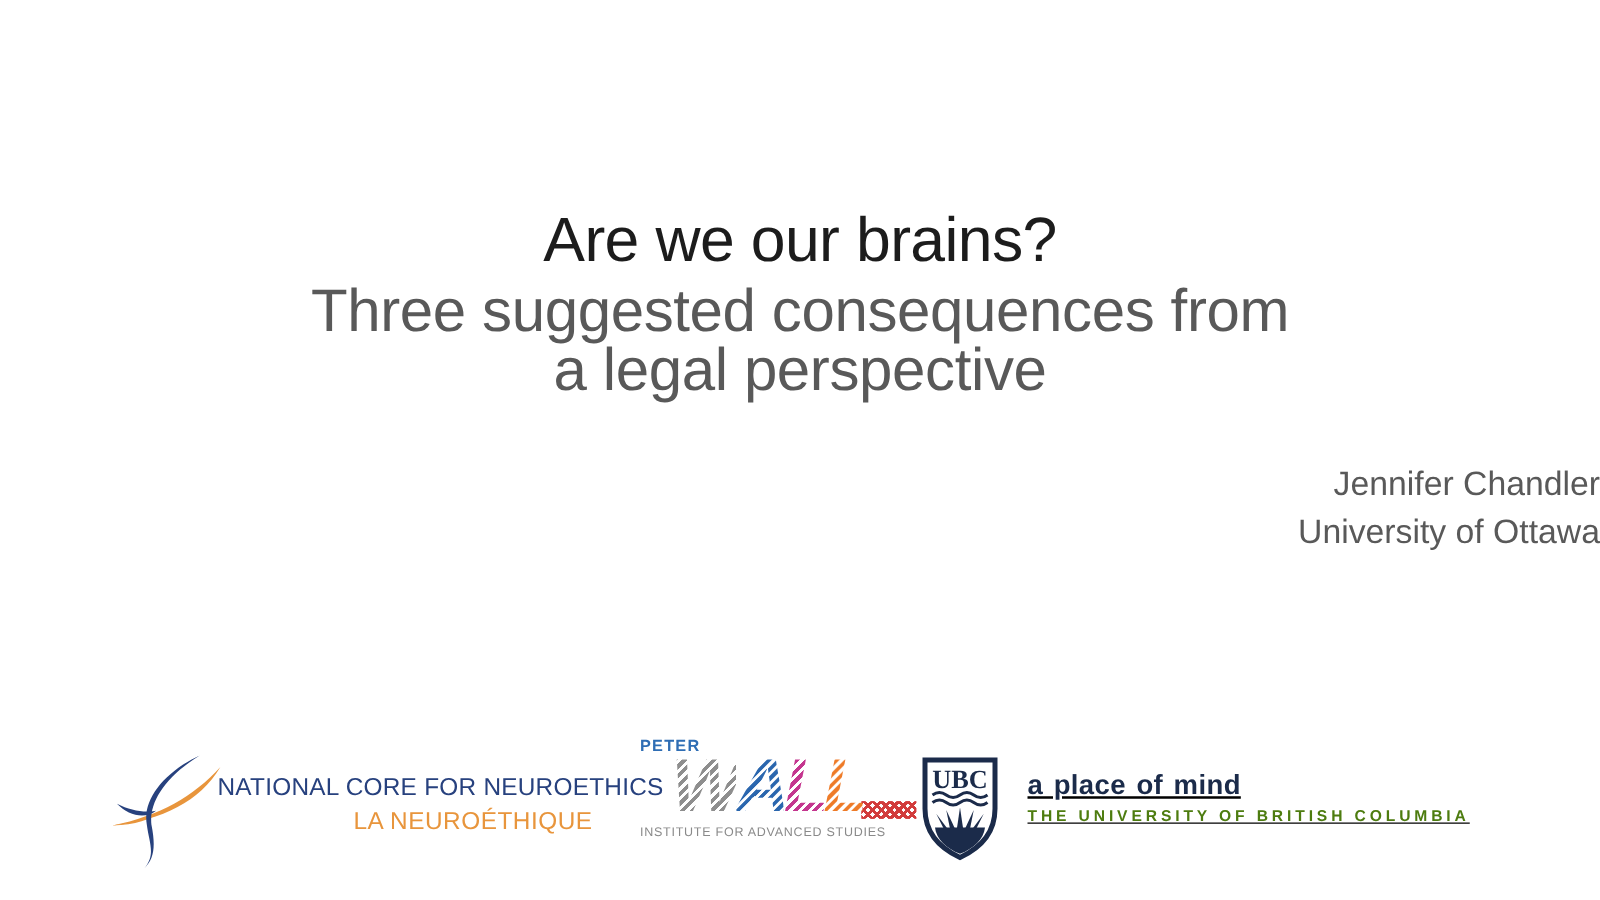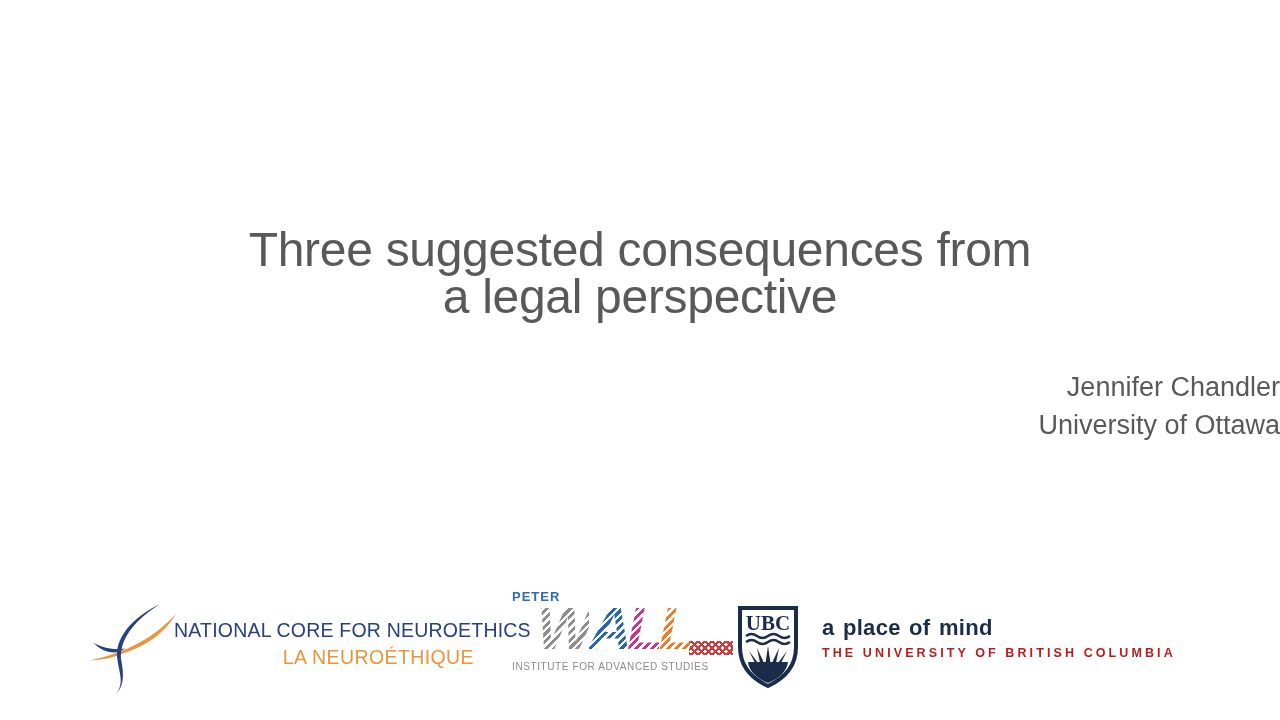--- a/index.html
+++ b/index.html
@@ -72,36 +72,37 @@
   }
   .pwall-tagline{
     margin-top:5px;margin-left:6px;
     font-size:10px;font-weight:400;color:#8a8a8a;letter-spacing:0.6px;
     white-space:nowrap;
   }
 
   
   .ubc{position:absolute;left:737px;top:22px;width:440px;height:90px;}
   .ubc-shield{position:absolute;left:0;top:0;width:62px;height:84px;}
-  .ubc-text{position:absolute;left:85px;top:10px;}
+  .ubc-text{position:absolute;left:85px;top:10px;text-decoration:underline;}
   .ubc-tagline{
     font-size:22px;font-weight:700;color:#1B2B4A;letter-spacing:0.3px;
     word-spacing:2px;
   }
   .ubc-name{
     margin-top:5px;
-    font-size:12.5px;font-weight:700;color:#b91c1c;letter-spacing:3.1px;
+    font-size:12.5px;font-weight:700;color:#4d7c0f;letter-spacing:3.1px;
     white-space:nowrap;
   }
 </style>
 </head>
 <body>
 
 <div class="slide">
 
+  <div class="title">Are we our brains?</div>
 
   <div class="subtitle">
     <div>Three suggested consequences from</div>
     <div>a legal perspective</div>
   </div>
 
   <div class="author">
     <div>Jennifer Chandler</div>
     <div>University of Ottawa</div>
   </div>

